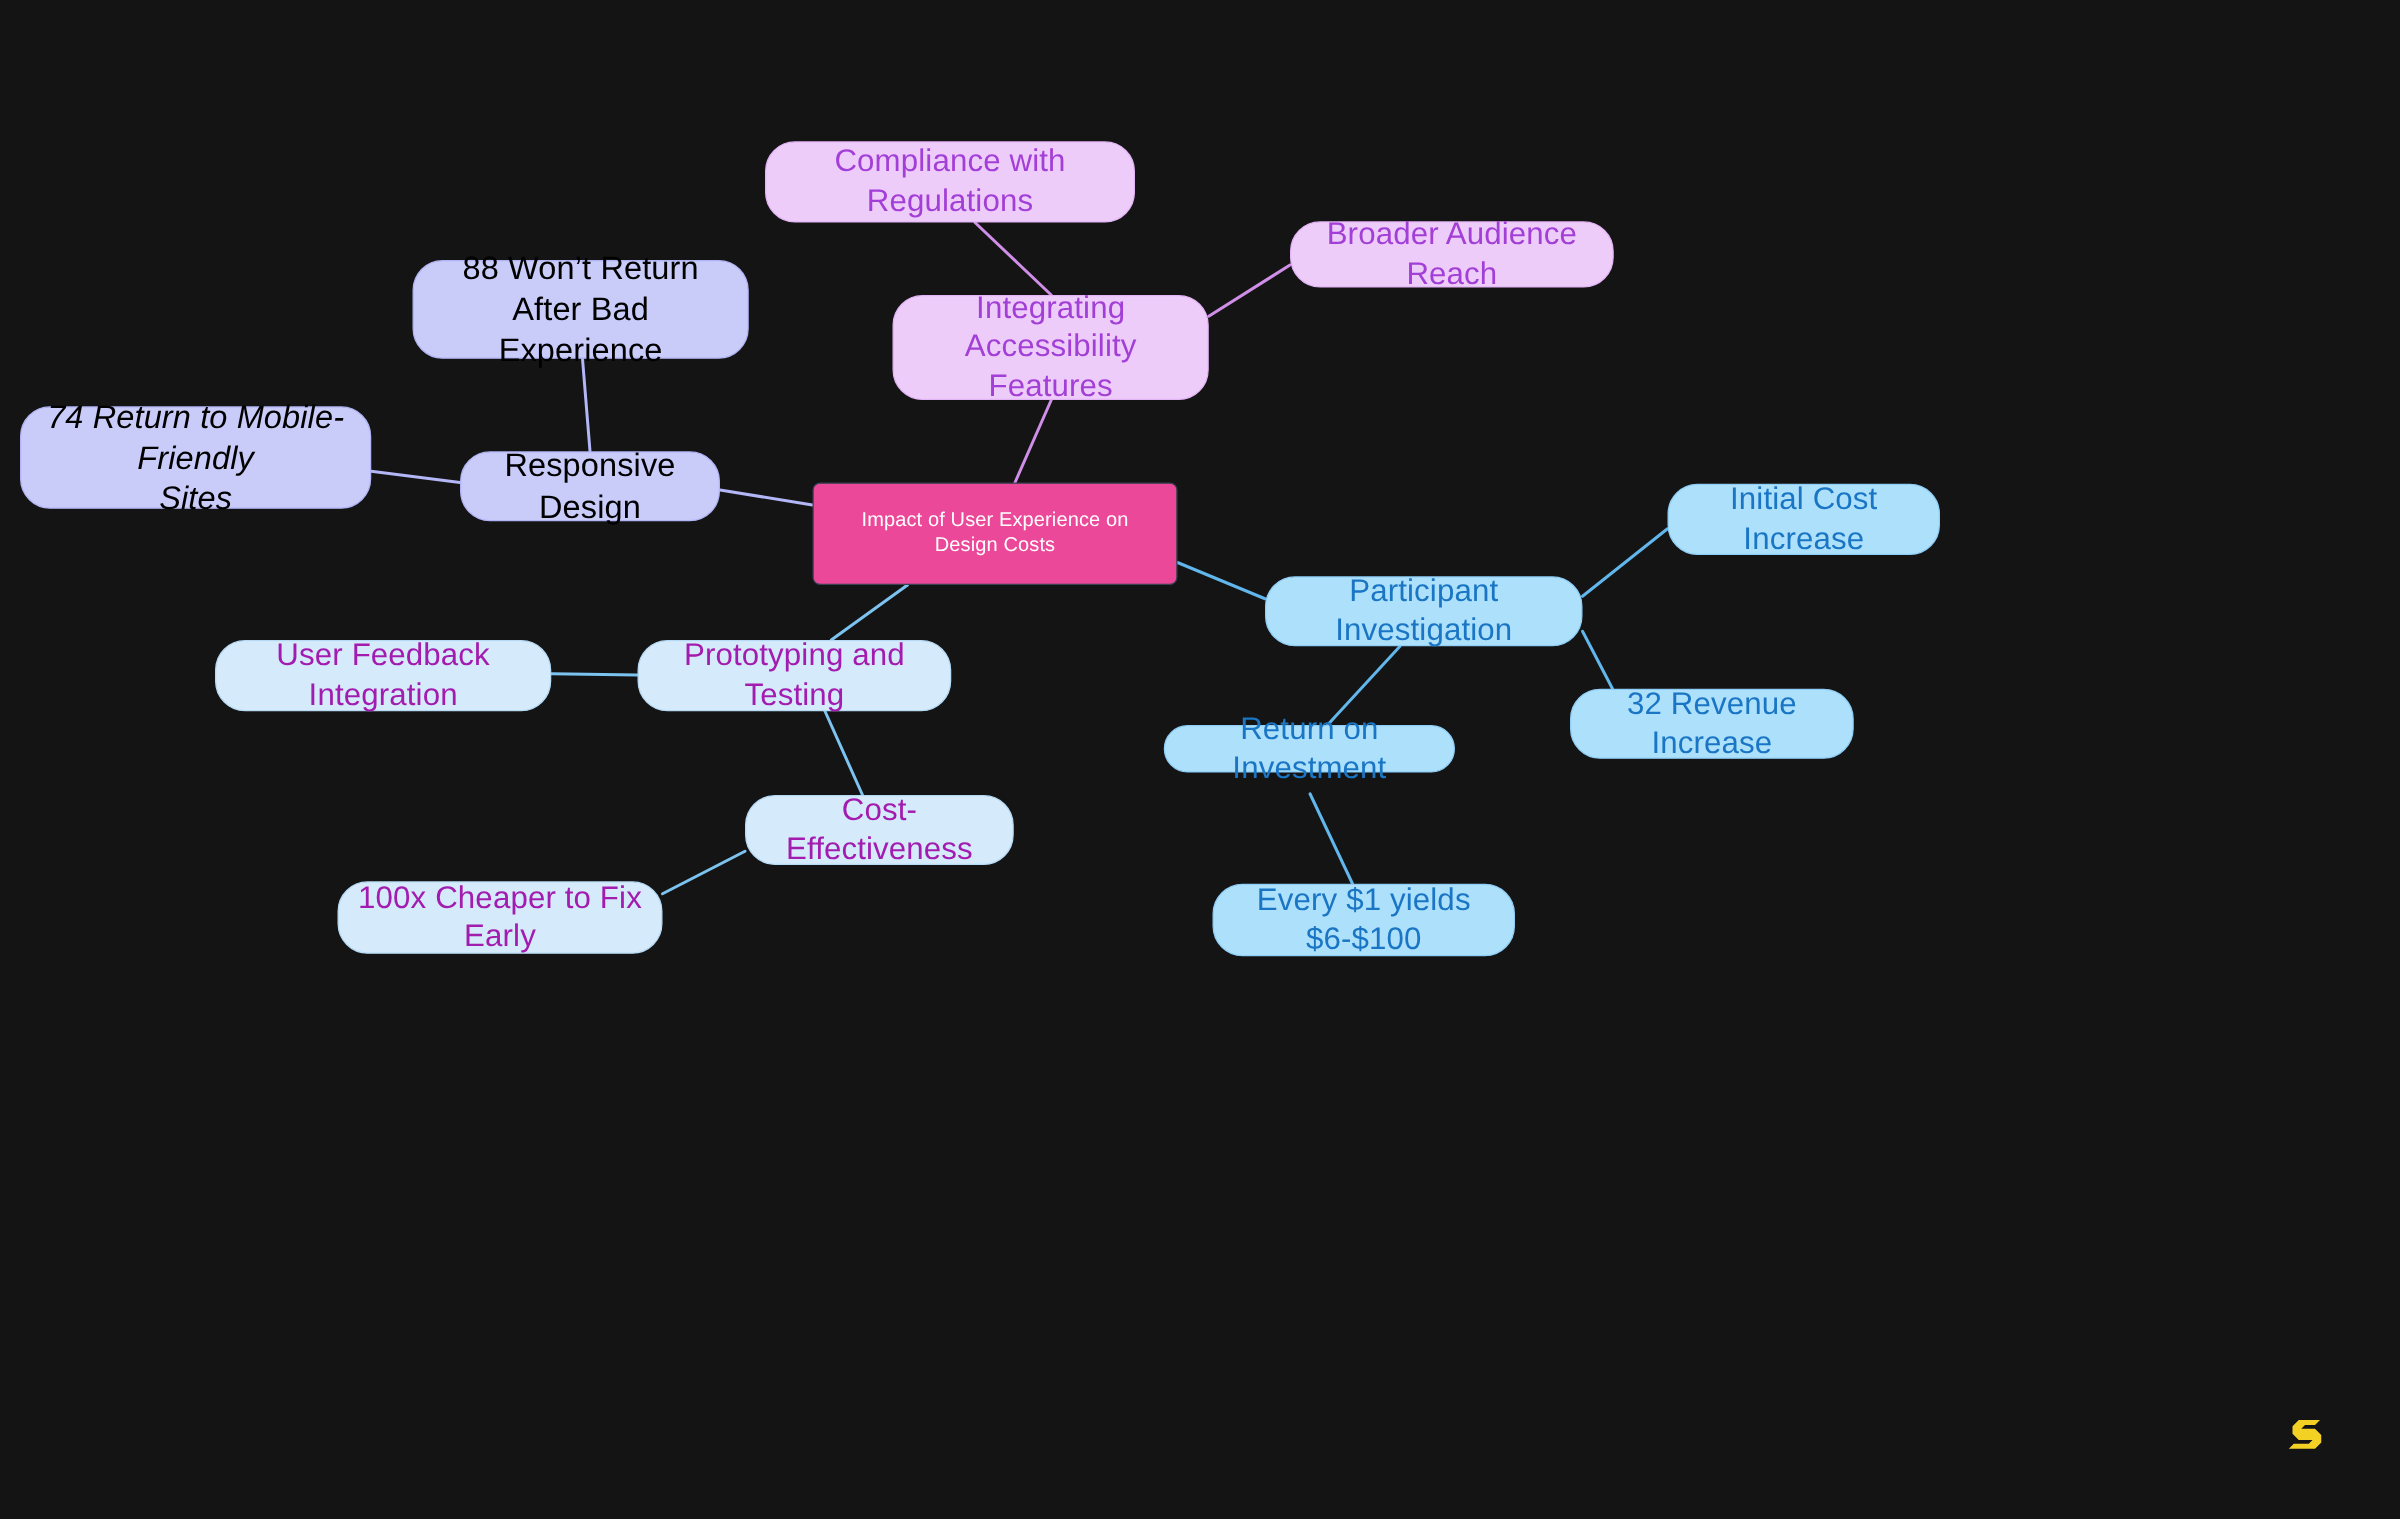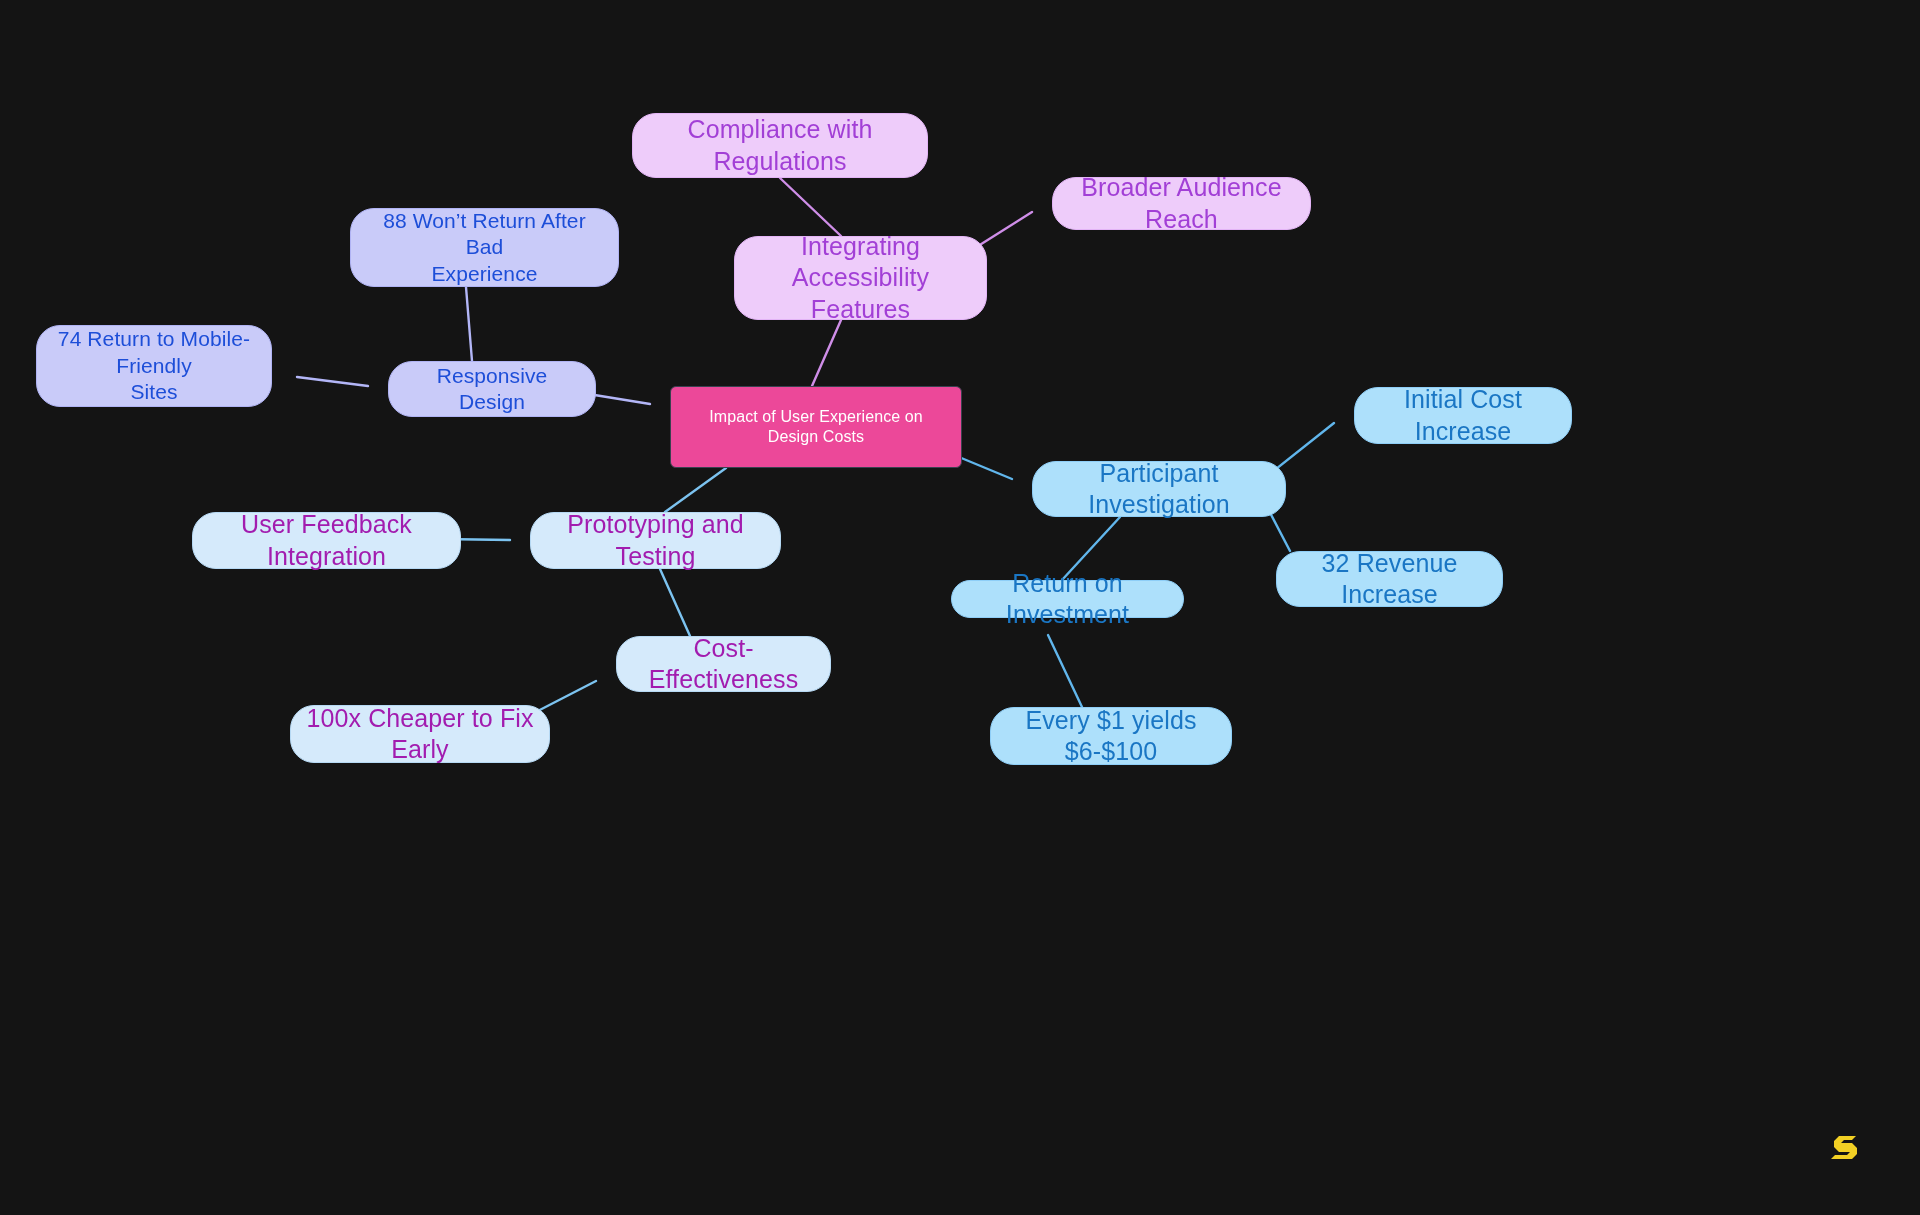--- a/index.html
+++ b/index.html
@@ -28,34 +28,33 @@
     box-sizing: border-box;
     display: flex;
     align-items: center;
     justify-content: center;
     text-align: center;
     border-radius: 24px;
     line-height: 1.26;
     letter-spacing: 0.1px;
     padding: 6px 14px;
     white-space: pre-line;
-    margin-left: 20px;
   }
   .node-root {
     background: #ec4899;
     color: #ffffff;
     border: 1.6px solid #3a4150;
     font-size: 16px;
     border-radius: 6px;
   }
   .node-lavender {
     background: #c9cbf9;
-    color: #1d4ed8;
+    color: #000000;
     border: 1.6px solid #b0b3f4;
-    font-size: 21px;
+    font-size: 26px;
   }
   .node-pink {
     background: #eeccfa;
     color: #a23fd6;
     border: 1.6px solid #e3b4f6;
     font-size: 25px;
   }
   .node-blue {
     background: #ade0fb;
     color: #1a76c4;
@@ -101,21 +100,21 @@
 
   <div id="node-layer">
       <div class="node node-root" style="left: 650px; top: 386px; width: 292px; height: 82px;">Impact of User Experience on
 Design Costs</div>
       <div class="node node-pink" style="left: 612px; top: 113px; width: 296px; height: 65px;">Compliance with Regulations</div>
       <div class="node node-pink" style="left: 1032px; top: 177px; width: 259px; height: 53px;">Broader Audience Reach</div>
       <div class="node node-pink" style="left: 714px; top: 236px; width: 253px; height: 84px;">Integrating Accessibility
 Features</div>
       <div class="node node-lavender" style="left: 330px; top: 208px; width: 269px; height: 79px;">88 Won’t Return After Bad
 Experience</div>
-      <div class="node node-lavender" style="left: 16px; top: 325px; width: 236px; height: 82px;">74 Return to Mobile-Friendly
+      <div class="node node-lavender" style="left: 16px; top: 325px; width: 281px; height: 82px; font-style: italic;">74 Return to Mobile-Friendly
 Sites</div>
       <div class="node node-lavender" style="left: 368px; top: 361px; width: 208px; height: 56px;">Responsive Design</div>
       <div class="node node-blue" style="left: 1012px; top: 461px; width: 254px; height: 56px;">Participant Investigation</div>
       <div class="node node-blue" style="left: 1334px; top: 387px; width: 218px; height: 57px;">Initial Cost Increase</div>
       <div class="node node-blue" style="left: 1256px; top: 551px; width: 227px; height: 56px;">32 Revenue Increase</div>
       <div class="node node-blue" style="left: 931px; top: 580px; width: 233px; height: 38px;">Return on Investment</div>
       <div class="node node-blue" style="left: 970px; top: 707px; width: 242px; height: 58px;">Every $1 yields $6-$100</div>
       <div class="node node-blue-light" style="left: 510px; top: 512px; width: 251px; height: 57px;">Prototyping and Testing</div>
       <div class="node node-blue-light" style="left: 172px; top: 512px; width: 269px; height: 57px;">User Feedback Integration</div>
       <div class="node node-blue-light" style="left: 596px; top: 636px; width: 215px; height: 56px;">Cost-Effectiveness</div>

